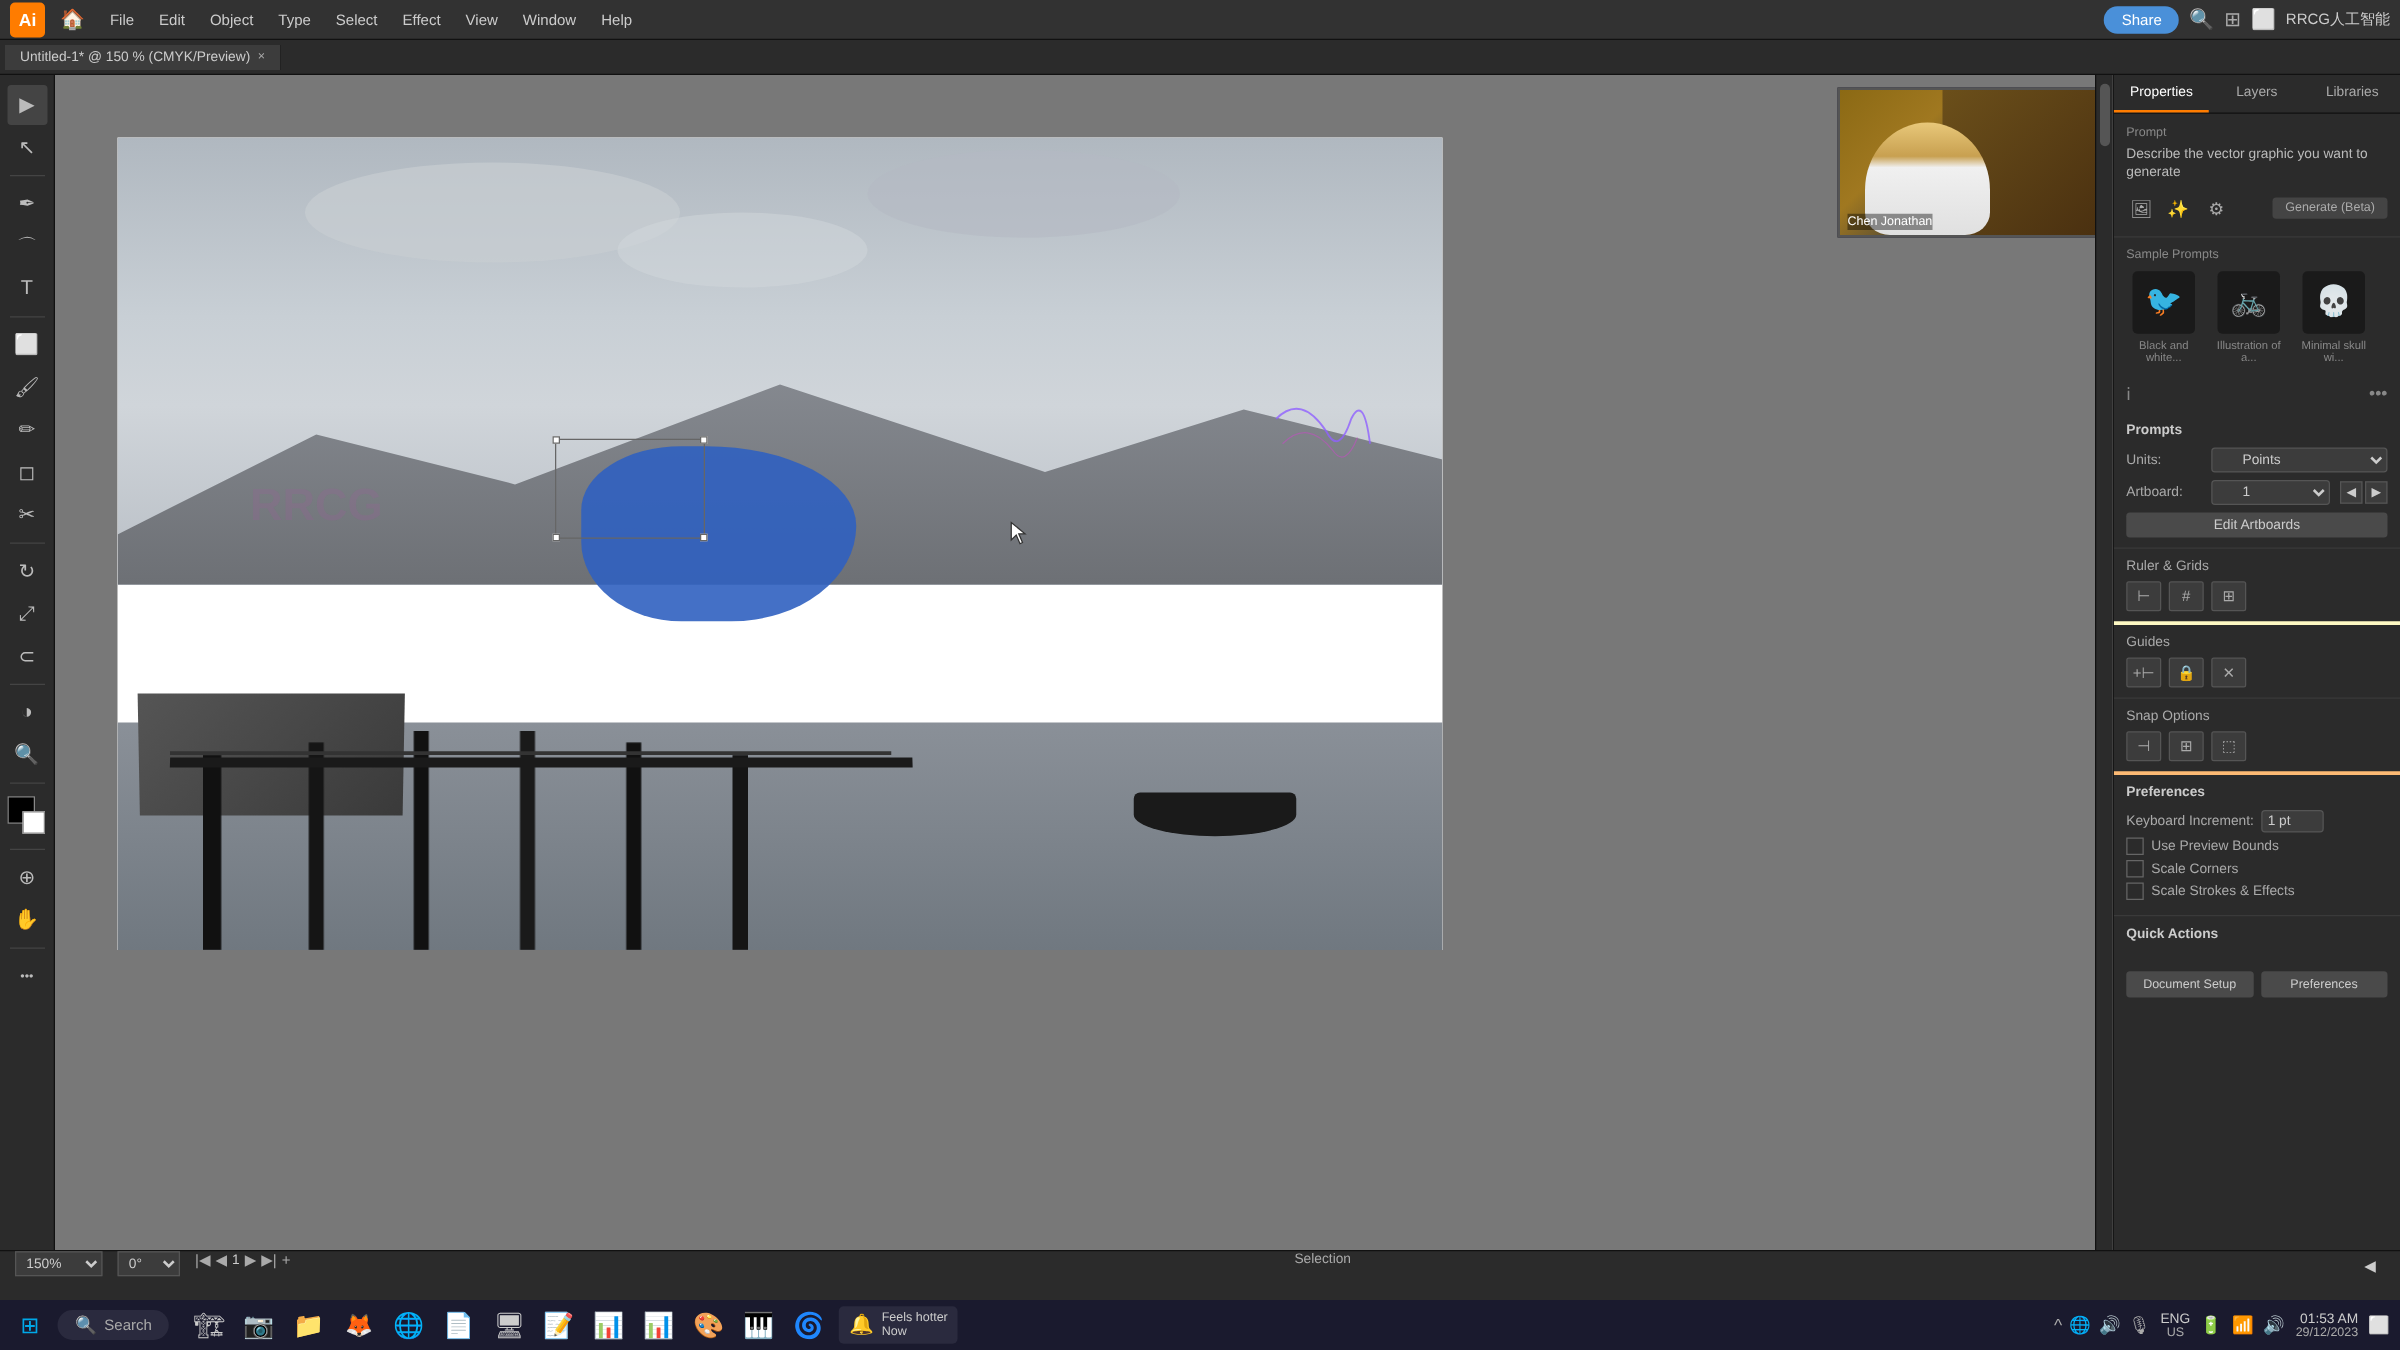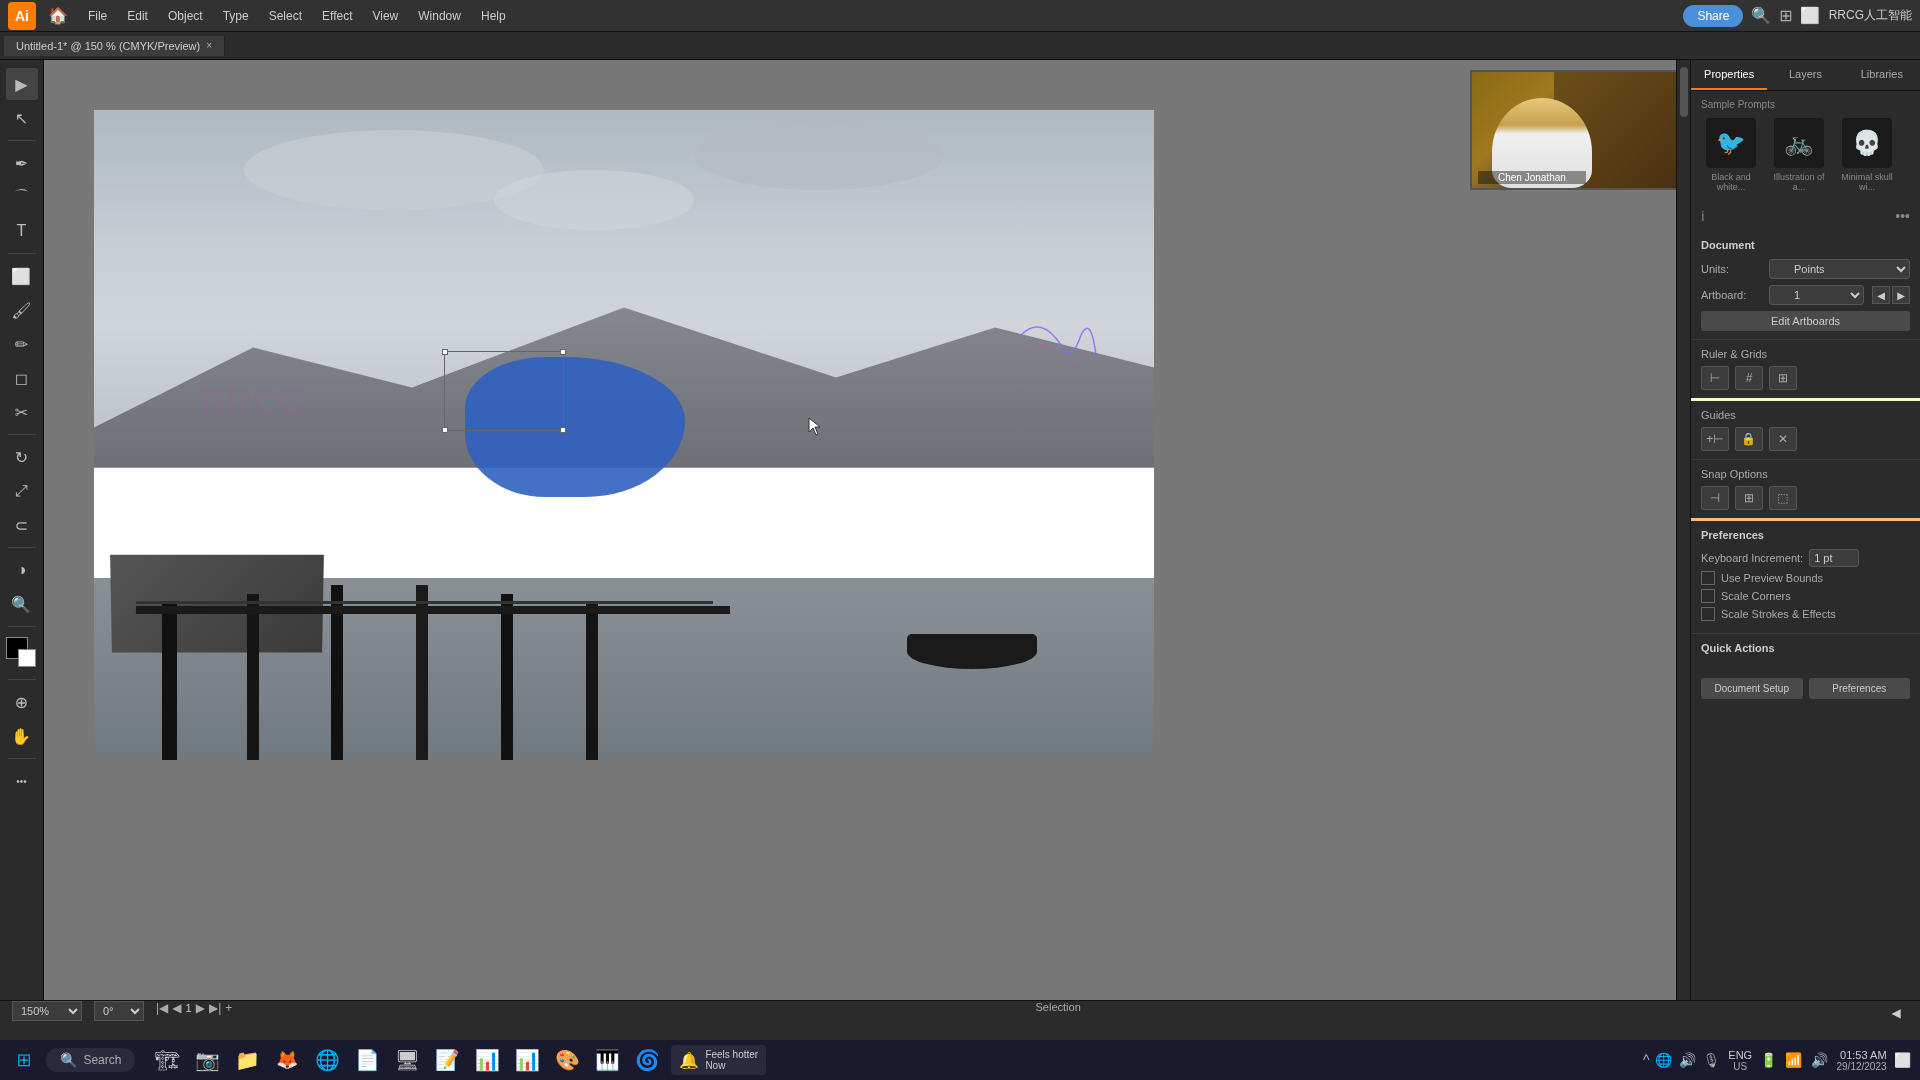--- a/index.html
+++ b/index.html
@@ -55,21 +55,21 @@
     .mountain { position: absolute; bottom: 45%; left: 0; right: 0; height: 200px; background: linear-gradient(180deg, #8a8e95 0%, #6d7075 100%); clip-path: polygon(0 80%, 15% 40%, 30% 60%, 50% 20%, 70% 55%, 85% 30%, 100% 50%, 100% 100%, 0 100%); }
     .blue-shape { position: absolute; top: 38%; left: 35%; width: 220px; height: 140px; background: #3060c0; border-radius: 40% 60% 50% 40% / 40% 50% 60% 50%; opacity: 0.9; }
 
     
     .webcam-overlay {
       position: absolute; top: 10px; right: 10px; width: 210px; height: 120px; border: 2px solid #555; overflow: hidden; background: #1a1a2e;
     }
     .webcam-person { width: 100%; height: 100%; background: linear-gradient(135deg, #8b6914 0%, #a07820 30%, #3a3a3a 60%, #2a2a2a 100%); position: relative; }
     .webcam-room-bg { position: absolute; top: 0; right: 0; width: 60%; height: 100%; background: linear-gradient(135deg, #6b4f1a 0%, #4a3010 100%); }
     .webcam-person-silhouette { position: absolute; bottom: 0; left: 20px; width: 100px; height: 90px; background: linear-gradient(180deg, #e8c87a 0%, #c8a050 30%, #f0f0f0 40%, #e0e0e0 100%); border-radius: 50% 50% 20% 20% / 60% 60% 20% 20%; }
-    .webcam-label { position: absolute; bottom: 4px; left: 6px; color: white; font-size: 10px; background: rgba(0,0,0,0.4); padding: 1px 20px; }
+    .webcam-label { position: absolute; bottom: 4px; left: 6px; color: white; font-size: 10px; background: rgba(0,0,0,0.4); padding: 1px 0; }
 
     
     .selection-box { position: absolute; top: 37%; left: 33%; width: 120px; height: 80px; border: 1px solid #666; }
     .sel-handle { position: absolute; width: 6px; height: 6px; background: white; border: 1px solid #666; }
     .sel-tl { top: -3px; left: -3px; }
     .sel-tr { top: -3px; right: -3px; }
     .sel-bl { bottom: -3px; left: -3px; }
     .sel-br { bottom: -3px; right: -3px; }
 
     
@@ -296,20 +296,30 @@
   </div>
 
   <div class="right-panel">
 
     <div class="panel-tabs">
       <div class="panel-tab active">Properties</div>
       <div class="panel-tab">Layers</div>
       <div class="panel-tab">Libraries</div>
     </div>
 
+    <div class="ai-section">
+      <div class="ai-section-label">Prompt</div>
+      <div class="ai-prompt-text">Describe the vector graphic you want to generate</div>
+      <div class="ai-toolbar">
+        <span class="ai-tool-icon">🖼</span>
+        <span class="ai-tool-icon">✨</span>
+        <span class="ai-tool-icon">⚙</span>
+        <button class="ai-gen-btn">Generate (Beta)</button>
+      </div>
+    </div>
 
     <div>
       <div class="sample-prompts-label">Sample Prompts</div>
       <div class="sample-prompts-grid">
         <div class="sample-prompt-item">
           <div class="sample-prompt-icon">🐦</div>
           <div class="sample-prompt-label">Black and white...</div>
         </div>
         <div class="sample-prompt-item">
           <div class="sample-prompt-icon">🚲</div>
@@ -321,21 +331,21 @@
         </div>
       </div>
     </div>
 
     <div class="info-row">
       <span class="info-icon">ℹ</span>
       <span class="more-icon">•••</span>
     </div>
 
     <div class="doc-section">
-      <div class="doc-section-title">Document</div>
+      <div class="doc-section-title">Prompts</div>
       <div class="doc-row">
         <span class="doc-label">Units:</span>
         <select class="doc-select">
           <option>Points</option>
         </select>
       </div>
       <div class="doc-row">
         <span class="doc-label">Artboard:</span>
         <select class="doc-select" style="width:50px;">
           <option>1</option>

